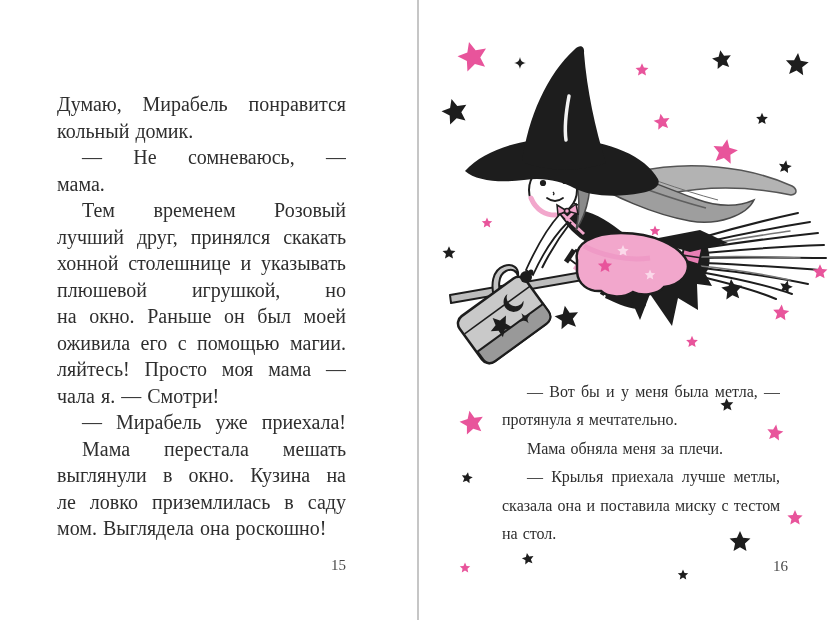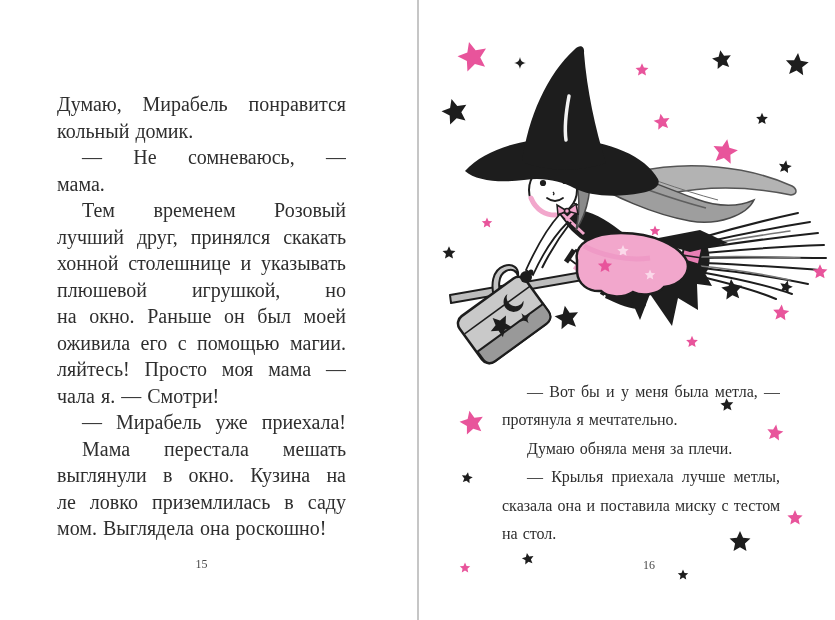--- a/index.html
+++ b/index.html
@@ -12,21 +12,21 @@
   #left-text{left:57px;top:91px;width:289px;font-size:20px;line-height:26.5px;}
   #right-text{left:502px;top:378px;width:278px;font-size:16px;line-height:28.4px;}
   .tline{
     text-align:justify;text-align-last:justify;overflow:hidden;
     height:inherit;word-spacing:1px;
   }
   #left-text .tline{height:26.5px;}
   #right-text .tline{height:28.4px;}
   .tline.last{text-align-last:left;}
   .tline.indent{text-indent:25px;}
-  .pagenum{position:absolute;font-size:12px;color:#4a4a4a;text-align:center;}
+  .pagenum{position:absolute;font-size:15px;color:#4a4a4a;text-align:right;}
   #pn-left{left:57px;width:289px;top:557px;}
   #pn-right{left:510px;width:278px;top:558px;}
   #art{position:absolute;left:0;top:0;pointer-events:none;}
 </style>
 </head>
 <body>
 
 <div id="divider"></div>
 
 <div class="page-text" id="left-text">
@@ -46,21 +46,21 @@
     <div class="tline indent">Мама перестала мешать тесто, и мы</div>
     <div class="tline">выглянули в окно. Кузина на своей мет-</div>
     <div class="tline">ле ловко приземлилась в саду перед до-</div>
     <div class="tline last">мом. Выглядела она роскошно!</div>
   </div>
 <div class="pagenum" id="pn-left">15</div>
 
 <div class="page-text" id="right-text">
     <div class="tline indent">— Вот бы и у меня была метла, —</div>
     <div class="tline last">протянула я мечтательно.</div>
-    <div class="tline indent last">Думаю обняла меня за плечи.</div>
+    <div class="tline indent last">Мама обняла меня за плечи.</div>
     <div class="tline indent">— Крылья приехала лучше метлы, —</div>
     <div class="tline">сказала она и поставила миску с тестом</div>
     <div class="tline last">на стол.</div>
   </div>
 <div class="pagenum" id="pn-right">16</div>
 
 <svg id="art" width="835" height="620" viewBox="0 0 835 620">
   <defs>
     <path id="star5" d="M0,-10 L2.76,-3.8 L9.51,-3.09 L4.47,1.45 L5.88,8.09 L0,4.7 L-5.88,8.09 L-4.47,1.45 L-9.51,-3.09 L-2.76,-3.8 Z"></path>
     <path id="star4" d="M0,-10 C1.5,-3 3,-1.5 10,0 C3,1.5 1.5,3 0,10 C-1.5,3 -3,1.5 -10,0 C-3,-1.5 -1.5,-3 0,-10 Z"></path>

